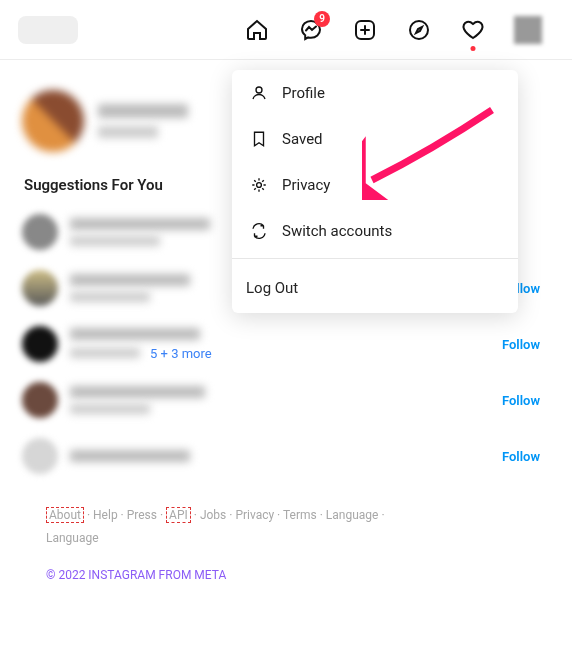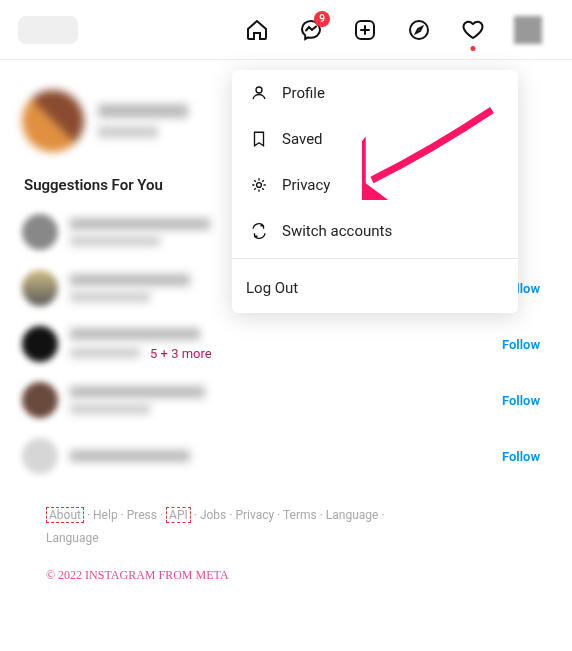--- a/index.html
+++ b/index.html
@@ -51,27 +51,27 @@
   .user-avatar-lg { width:62px; height:62px; filter:blur(4px); background:linear-gradient(45deg,#e09040 0 50%,#8a4c30 50% 100%); border-radius:50%; }
   .blur-bar { background:#bbb; filter:blur(4px); border-radius:2px; }
   .user-lines { display:flex; flex-direction:column; gap:8px; }
 
   .sug-title { font-weight:600; font-size:15px; color:#222; margin:0 0 20px 2px; }
 
   .sug-item { display:flex; align-items:center; gap:12px; margin-bottom:20px; }
   .sug-av { width:36px; height:36px; filter:blur(3px); background:#666; border-radius:50%; flex:0 0 auto; }
   .sug-lines { display:flex; flex-direction:column; gap:6px; flex:1; }
   .follow-link { color:#0095f6; font-weight:600; font-size:13px; cursor:pointer; margin-right:10px; }
-  .extra-text { color:#be185d; font-size:13px; margin-left:4px; }
+  .extra-text { color:#3b82f6; font-size:13px; margin-left:4px; }
 
   .footer { padding:10px 24px; font-size:12px; color:#a8a8a8; line-height:1.9; }
   .footer a { color:#a8a8a8; text-decoration:none; cursor:pointer; }
   .footer .hl { border:1px dashed #d33; padding:0 2px; }
   .footer .sep::before { content:" · "; }
-  .copy { margin-top:14px; color:#ec4899; font-size:12px;font-family:Liberation Serif, serif; }
+  .copy { margin-top:14px; color:#8b5cf6; font-size:12px; }
 
   .dropdown {
     position:absolute;
     top:70px; left:232px;
     width:286px;
     background:#fff;
     border-radius:6px;
     box-shadow:0 4px 24px rgba(0,0,0,.15);
     overflow:hidden;
     z-index:10;

